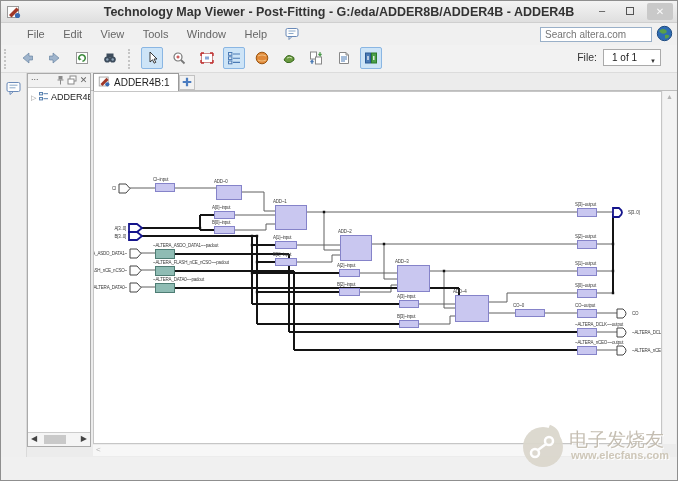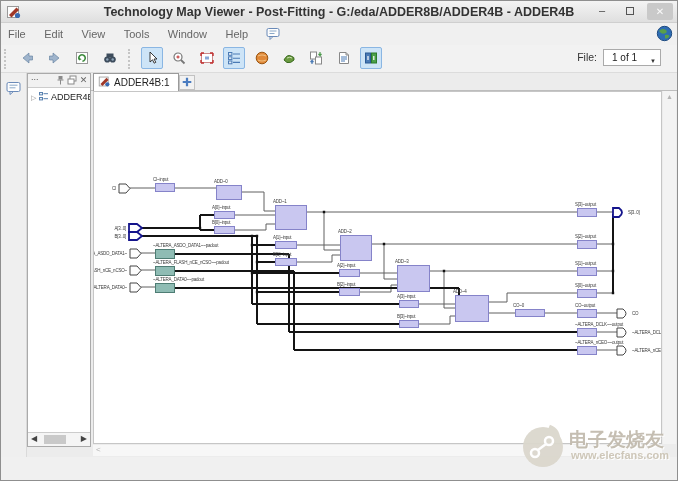--- a/index.html
+++ b/index.html
@@ -11,21 +11,21 @@
   .titlebar{position:absolute;top:0;left:0;right:0;height:22px;background:linear-gradient(#f4f4f4,#dfdfdf);border-bottom:1px solid #cfcfcf;}
   .app-icon{position:absolute;left:5px;top:3px;width:16px;height:16px;}
   .title-text{position:absolute;left:0;right:0;top:0;height:14px;line-height:22px;text-align:center;font-size:12.5px;font-weight:700;color:#333;white-space:nowrap;}
   .win-btn{position:absolute;top:2px;width:26px;height:17px;text-align:center;line-height:15px;font-size:11px;color:#444;}
   .btn-min{right:62px;}
   .btn-max{right:34px;}
   .btn-max .box{display:inline-block;width:8px;height:8px;border:1.5px solid #555;margin-top:4px;}
   .btn-close{right:4px;background:#c9c9c9;border-radius:2px;color:#fafafa;font-size:10px;line-height:17px;}
 
   
-  .menubar{position:absolute;top:22px;left:0;right:0;height:22px;background:#f0f0f0;}
+  .menubar{position:absolute;top:22px;left:0;right:0;height:22px;background:#f0f0f0;padding-left:19px;}
   .menu-item{display:inline-block;padding:0 7px;line-height:22px;font-size:11px;color:#666;}
   .menu-bubble{display:inline-block;vertical-align:middle;margin-left:6px;}
   .searchbox{position:absolute;right:25px;top:4px;width:112px;height:15px;border:1px solid #9ab0c8;background:#fff;font-size:10px;color:#999;padding:0 4px;font-family:"Liberation Sans",sans-serif;}
   .globe-btn{position:absolute;right:4px;top:2px;width:18px;height:18px;border:none;background:transparent;padding:0;}
 
   
   .toolbar{position:absolute;top:44px;left:0;right:0;height:28px;background:#f2f2f2;border-bottom:1px solid #dcdcdc;}
   .tb-handle{display:inline-block;width:5px;height:20px;margin:4px 2px 0 3px;border-left:2px dotted #c5c5c5;vertical-align:top;}
   .tb-btn{display:inline-block;width:22px;height:22px;margin:2px 0 0 1px;padding:2px;border:1px solid transparent;border-radius:2px;vertical-align:top;background:transparent;}
   .tb-btn.active{background:#cde4f7;border-color:#8ab6e3;}
@@ -74,21 +74,21 @@
   .cell.pad{background:#8fbcb4;border:1px solid #4e7d74;}
   .cell-label,.net-label{position:absolute;font-size:4.5px;letter-spacing:-0.2px;color:#3c3c3c;white-space:nowrap;line-height:5px;}
 
   
   .statusbar{position:absolute;left:0;right:0;bottom:0;height:23px;background:#f0f0f0;border-top:1px solid #c8c8c8;}
   .status-zoom{position:absolute;left:566px;top:5px;font-size:10.5px;color:#1a1a1a;}
   .status-time{position:absolute;left:609px;top:5px;font-size:10.5px;color:#1a1a1a;}
 
   
   .watermark{position:absolute;left:518px;top:420px;width:160px;height:58px;pointer-events:none;opacity:.95;}
-  .wm-cn{position:absolute;left:50px;top:6px;font-size:19px;font-weight:700;color:#c2bbae;text-shadow:1px 1px 0 #fff;}
+  .wm-cn{position:absolute;left:50px;top:6px;font-size:19px;font-weight:400;color:#c2bbae;text-shadow:1px 1px 0 #fff;}
   .wm-url{position:absolute;left:52px;top:28px;font-size:11px;font-weight:700;color:#ccc5b6;text-shadow:1px 1px 0 #fff;}
 </style>
 </head>
 <body>
 
 <div class="window">
 
   <div class="titlebar">
     <svg class="app-icon" viewBox="0 0 16 16">
       <rect x="1.5" y="2.5" width="11" height="11" fill="#fdfdfd" stroke="#999"></rect>
@@ -106,20 +106,21 @@
     <span class="menu-item">Edit</span>
     <span class="menu-item">View</span>
     <span class="menu-item">Tools</span>
     <span class="menu-item">Window</span>
     <span class="menu-item">Help</span>
     <svg class="menu-bubble" width="15" height="14" viewBox="0 0 15 14">
       <rect x="1" y="1.5" width="12" height="8" rx="1.5" fill="#fdfdfd" stroke="#6a8ab8"></rect>
       <path d="M4 9.5 L4 12.5 L7 9.5 Z" fill="#fdfdfd" stroke="#6a8ab8"></path>
       <path d="M3.5 4 H10.5 M3.5 6.5 H8.5" stroke="#8aa8c8" stroke-width="1"></path>
     </svg>
+    <input class="searchbox" placeholder="Search altera.com" style="">
     <button class="globe-btn">
       <svg width="17" height="17" viewBox="0 0 17 17">
         <circle cx="8.5" cy="8.5" r="7.2" fill="#2e6db4" stroke="#1d4a80"></circle>
         <path d="M3 6 Q6 3 9 4.5 Q12 6 10 8 Q7 9.5 5 8 Z" fill="#59a04a"></path>
         <path d="M9 10 Q12 9 13.5 11 Q12 14 9 13.5 Z" fill="#59a04a"></path>
       </svg>
     </button>
   </div>
 
   <div class="toolbar">

